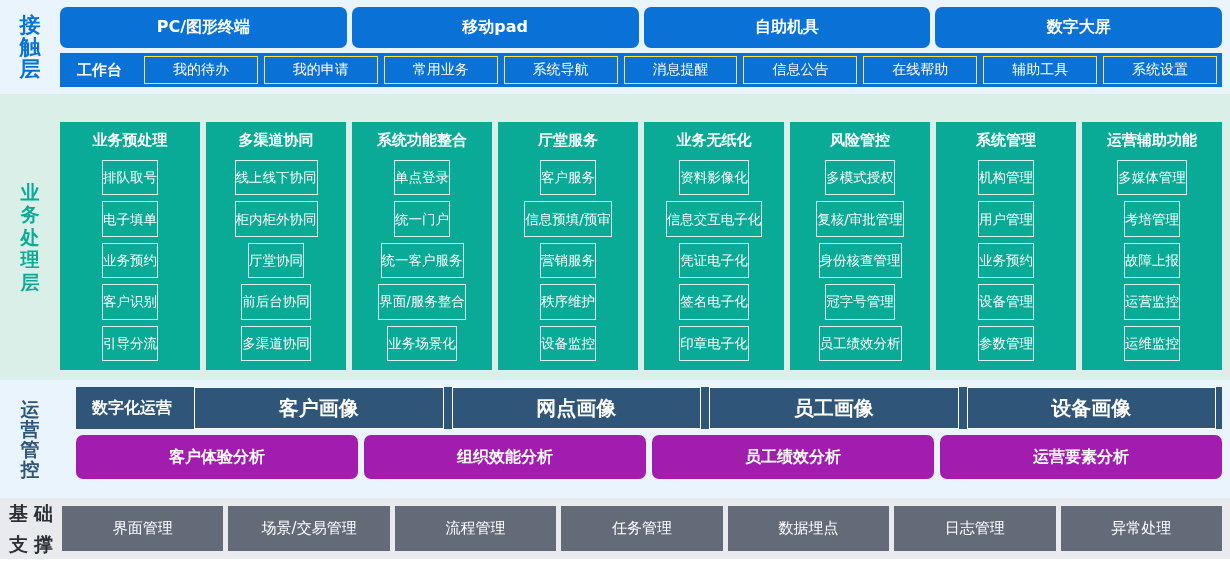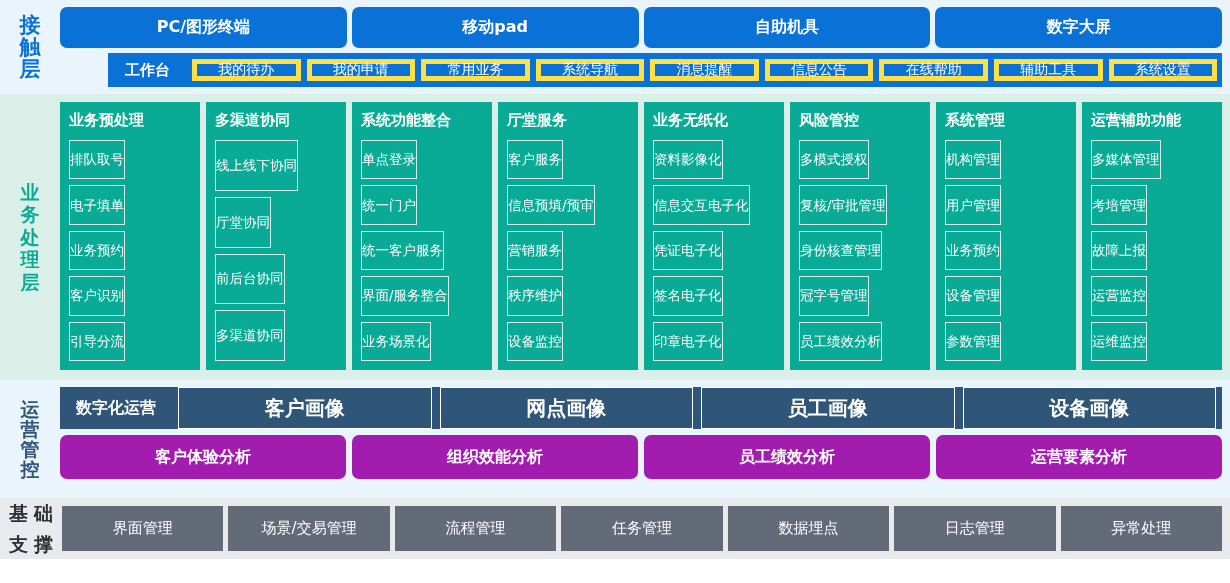--- a/index.html
+++ b/index.html
@@ -40,49 +40,49 @@
     color: #ffffff;
     font-size: 16px; font-weight: bold;
     display: flex; align-items: center; justify-content: center;
   }
   .workbench-bar {
     background: #0a72d6;
     height: 36px;
     display: flex; align-items: center;
     padding: 0 5px;
     gap: 6px;
-    margin-left: 48px;
   }
   .workbench-title {
     color: #ffffff; font-size: 15px; font-weight: bold;
     padding: 0 16px 0 12px;
     white-space: nowrap;
   }
   .wb-chip {
     flex: 1 1 0; min-width: 0;
-    height: 22px;
-    border: 5px solid #fde047;
+    height: 28px;
+    border: 1px solid #fde047;
     color: #ffffff;
     font-size: 14px;
     display: flex; align-items: center; justify-content: center;
     white-space: nowrap;
   }
 
   
   .layer-business { background: #dbefe9; height: 286px; }
   .layer-business .band-label { color: #0aab96; font-size: 19px; line-height: 1.18; }
   .layer-business .band-body { padding: 8px 8px 10px 0; }
   .biz-cols { display: flex; gap: 6px; height: 100%; }
   .biz-col {
     flex: 1 1 0; min-width: 0;
     background: #0aab96;
     display: flex; flex-direction: column;
-    align-items: flex-start;
+    align-items: center;
     padding: 7px 9px 9px 9px;
     gap: 6px;
+    margin-top: 20px;
   }
   .biz-col-title {
     color: #ffffff; font-size: 15px; font-weight: bold;
     text-align: center;
     padding: 2px 0 4px 0;
     white-space: nowrap;
   }
   .biz-item {
     flex: 1 1 0;
     border: 1px solid #d8f2ec;
@@ -91,21 +91,21 @@
     display: flex; align-items: center; justify-content: center;
     text-align: center;
     line-height: 1.12;
     white-space: nowrap;
   }
   .biz-item.wrap { white-space: normal; }
 
   
   .layer-ops { background: #eaf4fd; height: 118px; }
   .layer-ops .band-label { color: #2f5578; font-size: 19px; }
-  .layer-ops .band-body { padding: 7px 8px 8px 0; display: flex; flex-direction: column; gap: 6px; }
+  .layer-ops .band-body { padding: 7px 8px 8px 0; display: flex; flex-direction: column; gap: 6px; margin-left: 16px; }
   .ops-bar {
     background: #2f5578;
     height: 42px;
     display: flex; align-items: center;
     padding: 0 6px; gap: 8px;
   }
   .ops-title {
     color: #ffffff; font-size: 16px; font-weight: bold;
     padding: 0 14px 0 10px; white-space: nowrap;
   }
@@ -193,20 +193,21 @@
           <div class="biz-item">排队取号</div>
           <div class="biz-item">电子填单</div>
           <div class="biz-item">业务预约</div>
           <div class="biz-item">客户识别</div>
           <div class="biz-item">引导分流</div>
         </div>
 
         <div class="biz-col">
           <div class="biz-col-title">多渠道协同</div>
           <div class="biz-item">线上线下协同</div>
+          <div class="biz-item">柜内柜外协同</div>
           <div class="biz-item">厅堂协同</div>
           <div class="biz-item">前后台协同</div>
           <div class="biz-item">多渠道协同</div>
         </div>
 
         <div class="biz-col">
           <div class="biz-col-title">系统功能整合</div>
           <div class="biz-item">单点登录</div>
           <div class="biz-item">统一门户</div>
           <div class="biz-item">统一客户服务</div>

